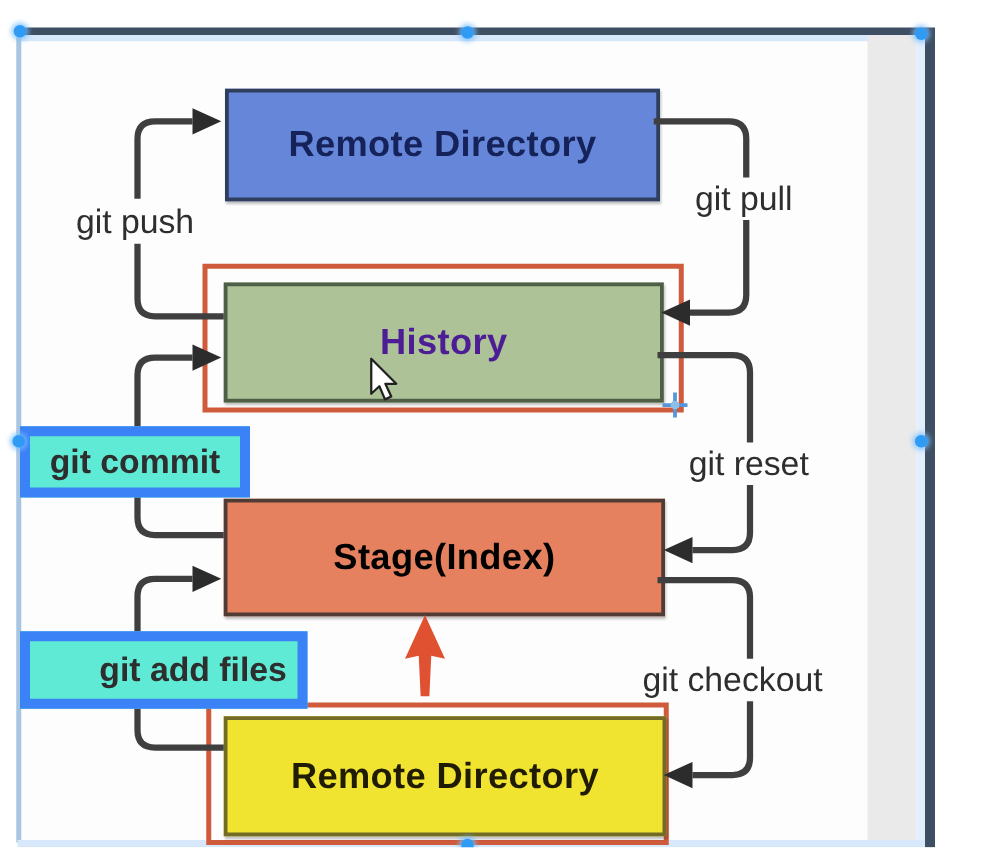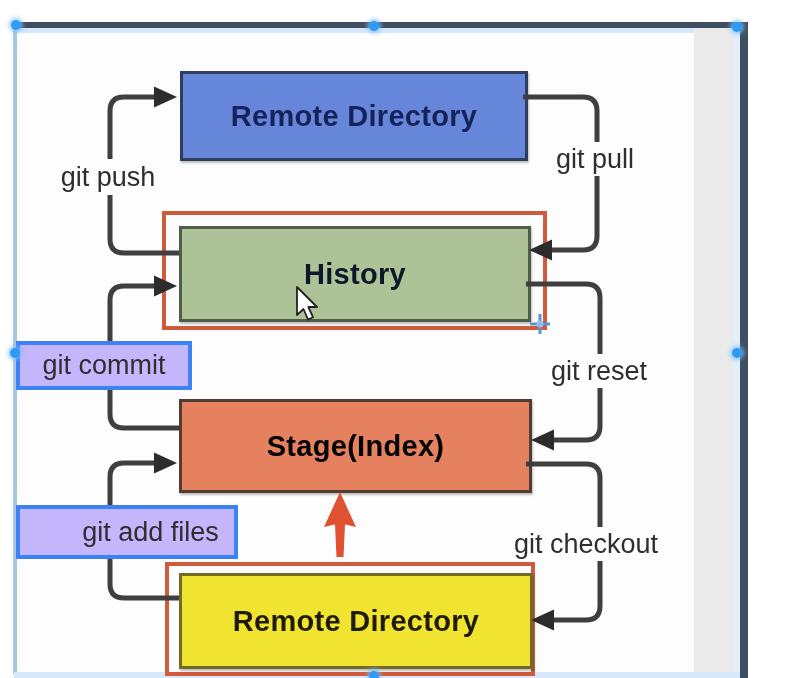--- a/index.html
+++ b/index.html
@@ -18,36 +18,36 @@
 
   .handle{position:absolute;width:10px;height:10px;border-radius:50%;
           background:#2f9bf5;box-shadow:0 0 4px 2px rgba(120,190,255,.8);
           transform:translate(-50%,-50%);z-index:30;}
 
   
   .node{position:absolute;display:flex;align-items:center;justify-content:center;
         font-weight:bold;font-size:29px;letter-spacing:.3px;z-index:6;
         box-shadow:1px 2px 2px rgba(0,0,0,.25);}
   .node-remote {left:180px;top:55px; width:342px;height:84px;background:#6687d9;border:3px solid #2f3e5c;color:#16235a;margin-top:16px;}
-  .node-history{left:179px;top:226px;width:346px;height:90px;background:#adc296;border:3px solid #4f5f47;color:#0f172a;}
+  .node-history{left:179px;top:226px;width:346px;height:90px;background:#adc296;border:3px solid #4f5f47;color:#4c1d95;}
   .node-stage  {left:179px;top:399px;width:347px;height:88px;background:#e5815f;border:3px solid #503c34;color:#000000;}
   .node-working{left:179px;top:573px;width:348px;height:90px;background:#f1e430;border:3px solid #716b27;color:#201c04;}
 
   
   .hl{position:absolute;border:4px solid #d05a3c;z-index:4;}
   .hl-history{left:162px;top:211px;width:377px;height:111px;}
   .hl-working{left:165px;top:562px;width:362px;height:106px;}
 
   
   svg.connectors{position:absolute;left:0;top:0;z-index:10;}
 
   
   .edge-label{position:absolute;display:flex;align-items:center;justify-content:center;
               background:#fdfdfe;color:#2e2e2e;font-size:27px;z-index:12;white-space:nowrap;}
-  .edge-label.boxed{border:4px solid #3b82f6;background:#c4b5fd;}
+  .edge-label.boxed{border:8px solid #3b82f6;background:#5eead4;font-weight:bold;}
   .lbl-push    {left:48px; top:159px;width:120px;height:36px;}
   .lbl-pull    {left:543px;top:142px;width:104px;height:34px;}
   .lbl-commit  {left:16px; top:341px;width:168px;height:41px;}
   .lbl-reset   {left:540px;top:354px;width:118px;height:34px;}
   .lbl-add     {left:16px; top:505px;width:167px;height:46px;padding-left:47px;}
   .lbl-checkout{left:497px;top:527px;width:178px;height:34px;align-items:center;}
 
   .overlay{position:absolute;left:0;top:0;z-index:40;}
 </style>
 </head>

